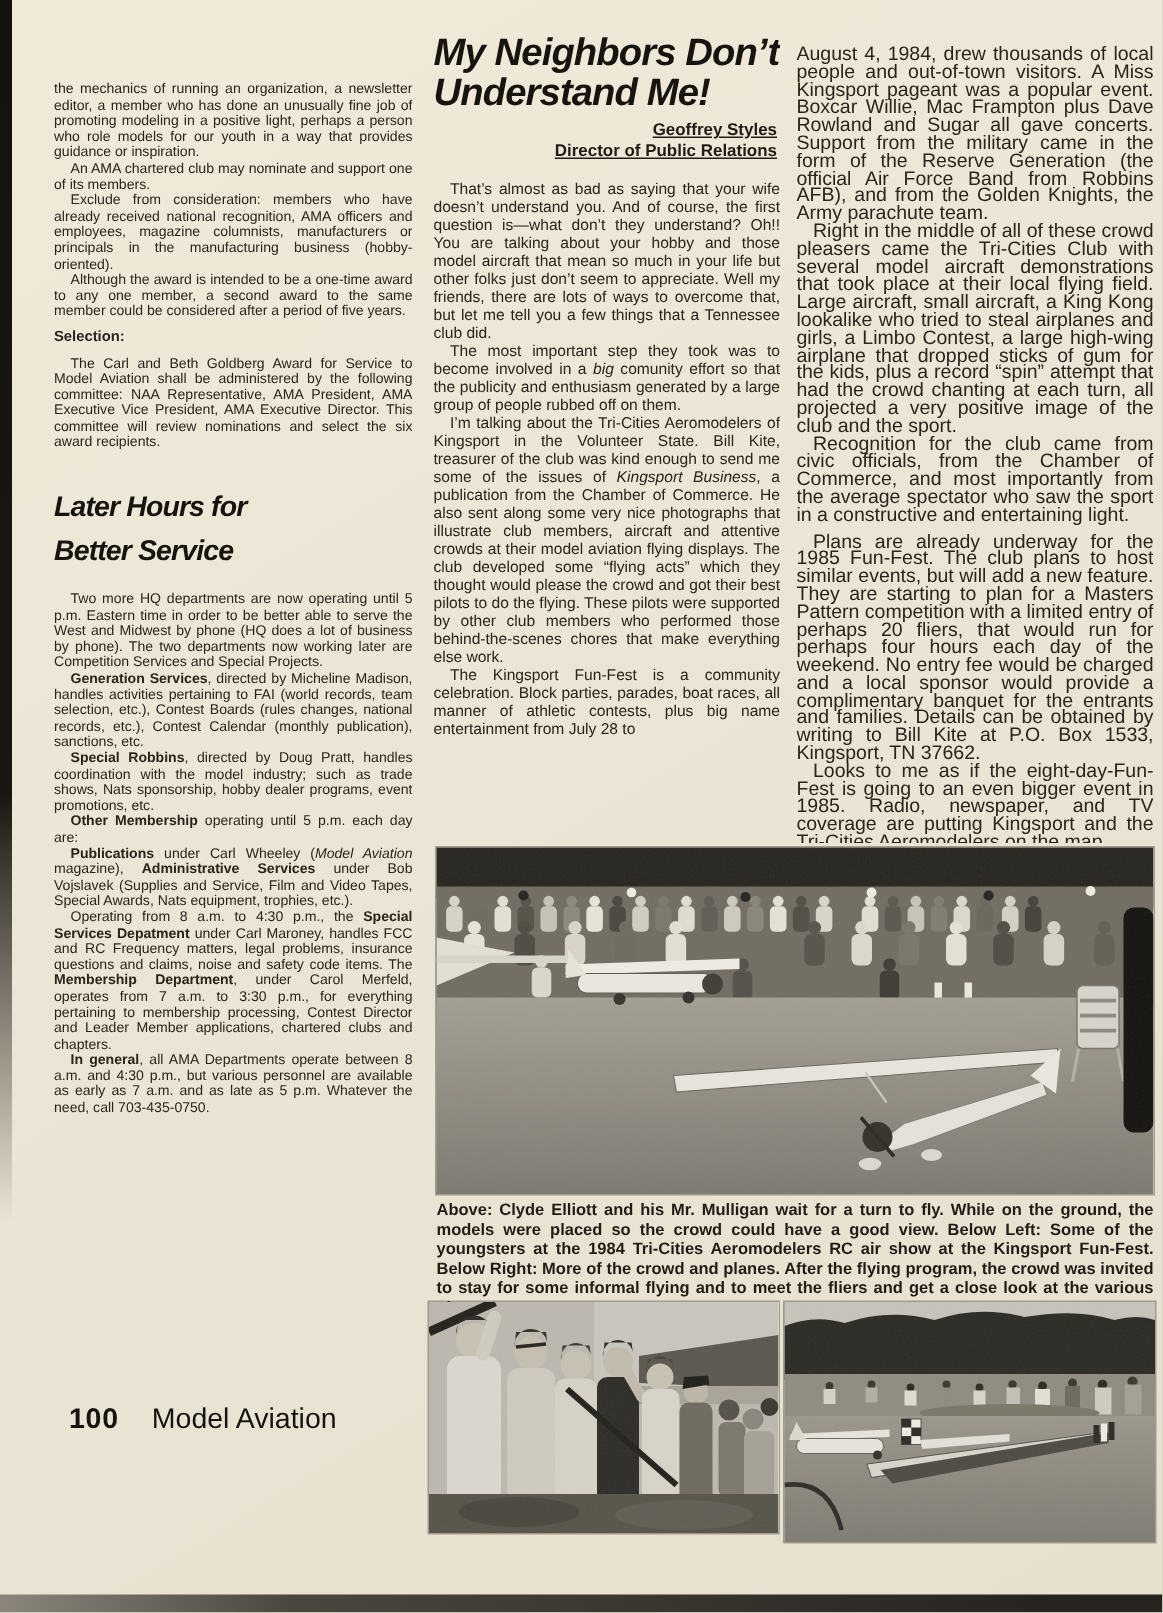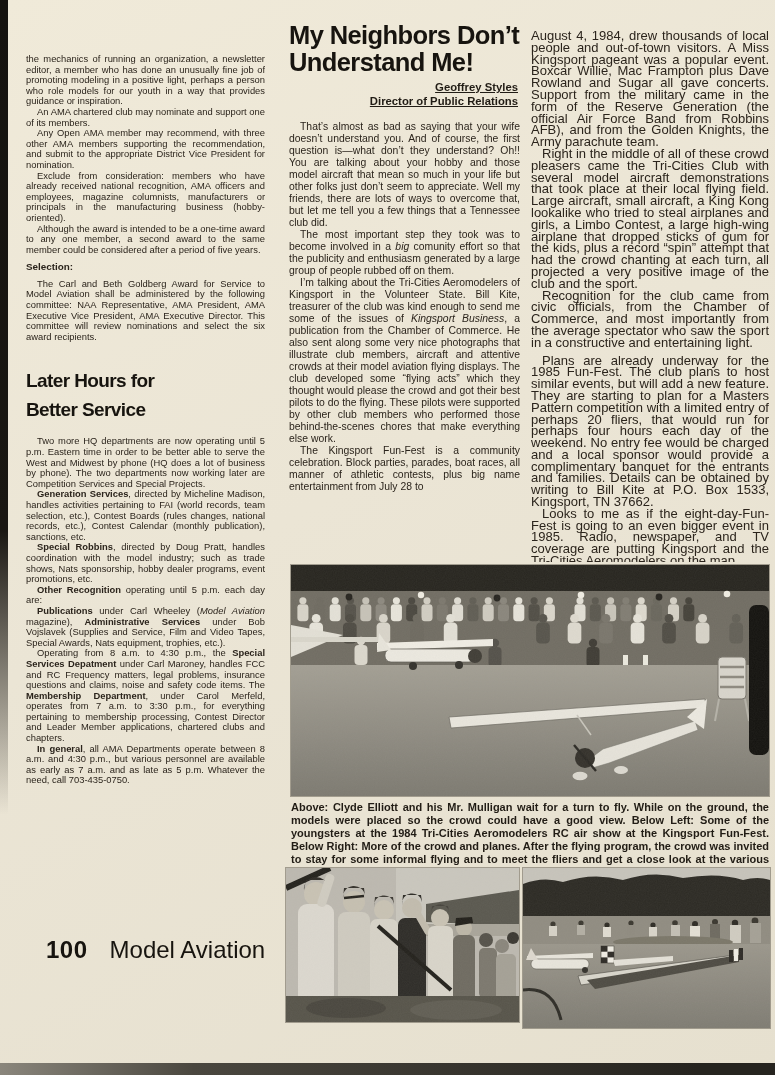--- a/index.html
+++ b/index.html
@@ -6,67 +6,66 @@
   .page{
     position:relative;width:775px;height:1075px;overflow:hidden;
     background:linear-gradient(150deg,#f0ead9 0%,#ebe5d5 45%,#e6e0cf 100%);
     font-family:"Liberation Sans",sans-serif;color:#2b241c;
   }
   .edge-left{position:absolute;left:0;top:0;width:8px;height:815px;
     background:linear-gradient(to bottom,#15130f 0%,#1a1712 65%,rgba(26,23,18,0) 100%);}
   .edge-bottom{position:absolute;left:0;bottom:0;width:775px;height:12px;
     background:linear-gradient(to right,#8a867c,#4a473f 25%,#26241f 90%);}
   .col{position:absolute;overflow:hidden;text-align:justify;}
-  .col-left{left:26px;top:54px;width:239px;height:884px;font-size:9.4px;line-height:10.6px;}
+  .col-left{left:36px;top:54px;width:239px;height:884px;font-size:9.4px;line-height:10.6px;}
   .col-mid{left:289px;top:22px;width:231px;height:542px;font-size:10.4px;line-height:12px;}
   .col-right{left:531px;top:30px;width:238px;height:532px;font-size:13px;line-height:11.8px;}
   .para{margin:0;text-indent:11px;}
   .para.noind{text-indent:0;}
   .para.gap{margin-top:6px;}
   .para.subhead{text-indent:0;margin:7px 0 6px 0;font-weight:bold;font-size:1.05em;}
   .b{font-weight:bold;margin-top:44px;}
   .i{font-style:italic;}
   .headline{font-weight:bold;color:#17140f;letter-spacing:-0.6px;text-align:left;}
-  .headline span{display:block;}
+  .headline span{display:block;font-style:italic;}
   .hl-mid{margin:0 0 6px 0;font-size:25.5px;line-height:26.5px;}
   .hl-left{margin:24px 0 12px 0;font-size:19px;line-height:29px;}
   .byline{text-align:right;font-weight:bold;font-size:11.3px;line-height:13.5px;margin:2px 2px 13px 0;color:#211c15;text-decoration:underline;}
   .photo{position:absolute;box-shadow:0 0 0 1px rgba(55,50,40,.4);}
   .photo svg{display:block;}
   .caption{position:absolute;left:291px;top:801px;width:478px;
     font-weight:bold;font-size:11px;line-height:13px;text-align:justify;color:#211c15;}
-  .footer{position:absolute;left:46px;top:936px;font-size:24px;color:#17140f;}
+  .footer{position:absolute;left:46px;top:936px;font-size:19px;color:#17140f;}
   .footer .pagenum{font-weight:bold;margin-right:22px;letter-spacing:0.5px;}
   .footer .mag{font-weight:normal;}
 </style>
 </head>
 <body>
 
 <div class="page">
   <div class="edge-left"></div>
 
   <div class="col col-left">
     <div>
         <p class="para noind"><span>the mechanics of running an organization, a newsletter editor, a member who has done an unusually fine job of promoting modeling in a positive light, perhaps a person who role models for our youth in a way that provides guidance or inspiration.</span></p>
         <p class="para"><span>An AMA chartered club may nominate and support one of its members.</span></p>
-        <p class="para"><span>Any Open AMA member may recommend, with three other AMA members supporting the recommendation, and submit to the appropriate District Vice President for nomination.</span></p>
         <p class="para"><span>Exclude from consideration: members who have already received national recognition, AMA officers and employees, magazine columnists, manufacturers or principals in the manufacturing business (hobby-oriented).</span></p>
         <p class="para"><span>Although the award is intended to be a one-time award to any one member, a second award to the same member could be considered after a period of five years.</span></p>
         <p class="para subhead"><span class="b">Selection:</span></p>
         <p class="para"><span>The Carl and Beth Goldberg Award for Service to Model Aviation shall be administered by the following committee: NAA Representative, AMA President, AMA Executive Vice President, AMA Executive Director. This committee will review nominations and select the six award recipients.</span></p>
       </div>
     <h2 class="headline hl-left">
       <span>Later Hours for</span>
       <span>Better Service</span>
     </h2>
     <div>
         <p class="para"><span>Two more HQ departments are now operating until 5 p.m. Eastern time in order to be better able to serve the West and Midwest by phone (HQ does a lot of business by phone). The two departments now working later are Competition Services and Special Projects.</span></p>
         <p class="para"><span class="b">Generation Services</span><span>, directed by Micheline Madison, handles activities pertaining to FAI (world records, team selection, etc.), Contest Boards (rules changes, national records, etc.), Contest Calendar (monthly publication), sanctions, etc.</span></p>
         <p class="para"><span class="b">Special Robbins</span><span>, directed by Doug Pratt, handles coordination with the model industry; such as trade shows, Nats sponsorship, hobby dealer programs, event promotions, etc.</span></p>
-        <p class="para"><span class="b">Other Recognition</span><span> operating until 5 p.m. each day are:</span></p>
+        <p class="para"><span class="b">Other Membership</span><span> operating until 5 p.m. each day are:</span></p>
         <p class="para"><span class="b">Publications</span><span> under Carl Wheeley (</span><span class="i">Model Aviation</span><span> magazine), </span><span class="b">Administrative Services</span><span> under Bob Vojslavek (Supplies and Service, Film and Video Tapes, Special Awards, Nats equipment, trophies, etc.).</span></p>
         <p class="para"><span>Operating from 8 a.m. to 4:30 p.m., the </span><span class="b">Special Services Depatment</span><span> under Carl Maroney, handles FCC and RC Frequency matters, legal problems, insurance questions and claims, noise and safety code items. The </span><span class="b">Membership Department</span><span>, under Carol Merfeld, operates from 7 a.m. to 3:30 p.m., for everything pertaining to membership processing, Contest Director and Leader Member applications, chartered clubs and chapters.</span></p>
         <p class="para"><span class="b">In general</span><span>, all AMA Departments operate between 8 a.m. and 4:30 p.m., but various personnel are available as early as 7 a.m. and as late as 5 p.m. Whatever the need, call 703-435-0750.</span></p>
       </div>
   </div>
 
   <div class="col col-mid">
     <h1 class="headline hl-mid">
       <span>My Neighbors Don’t</span>
       <span>Understand Me!</span>

